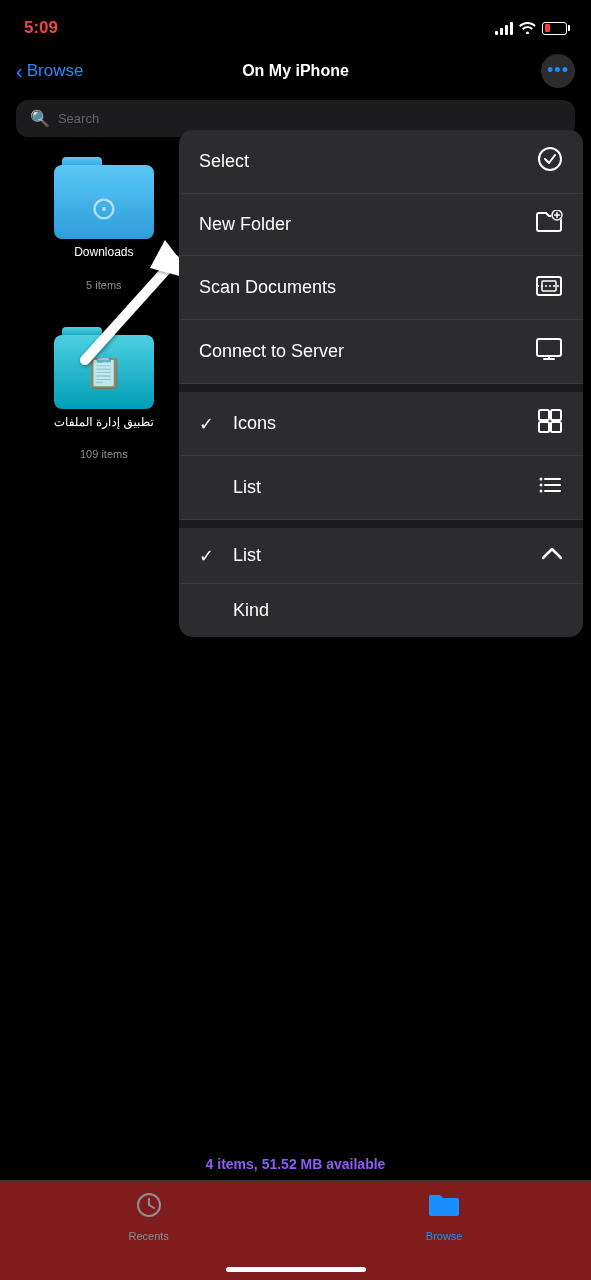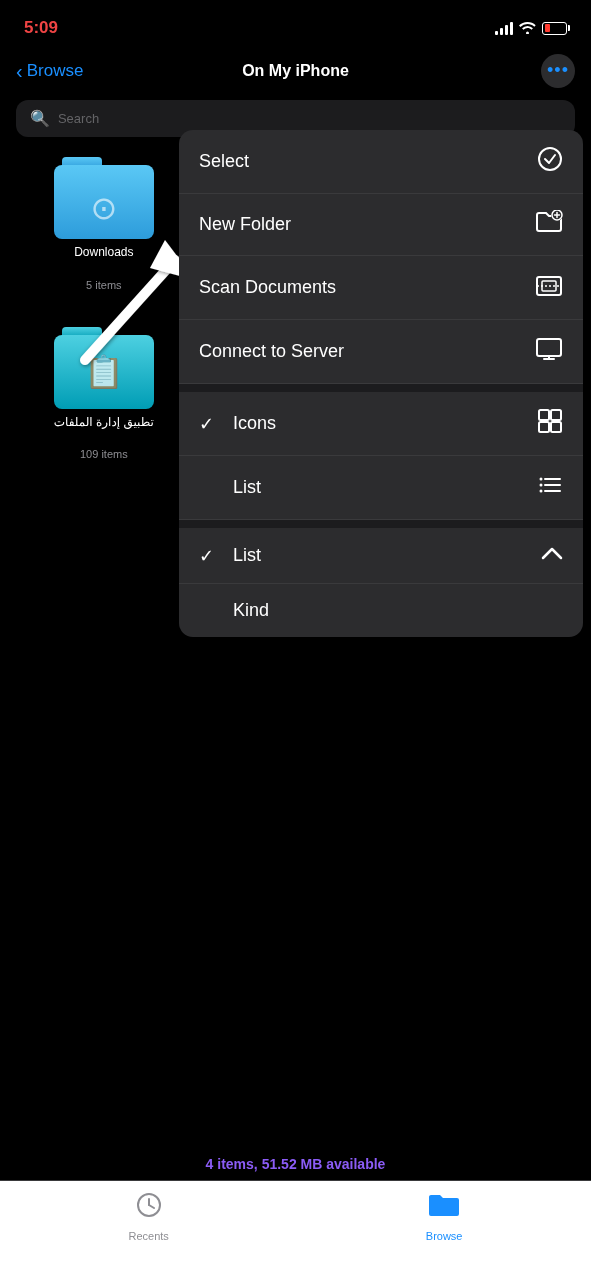--- a/index.html
+++ b/index.html
@@ -250,21 +250,21 @@
       background: #1c1c1e;
     }
 
     
     .bottom-bar {
       position: absolute;
       bottom: 0;
       left: 0;
       right: 0;
       height: 100px;
-      background: #ffffff;
+      background: #7f1d1d;
       border-top: 0.5px solid #3a3a3c;
       display: flex;
       align-items: flex-start;
       justify-content: space-around;
       padding-top: 10px;
     }
     .tab-item {
       display: flex;
       flex-direction: column;
       align-items: center;

